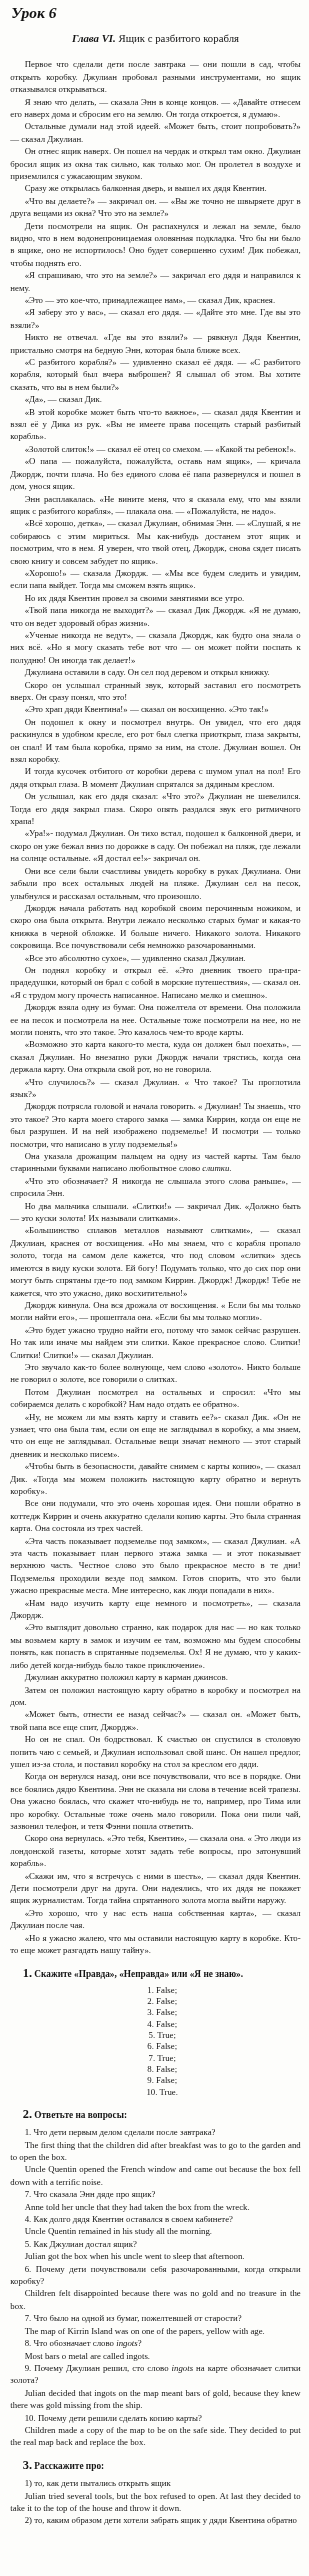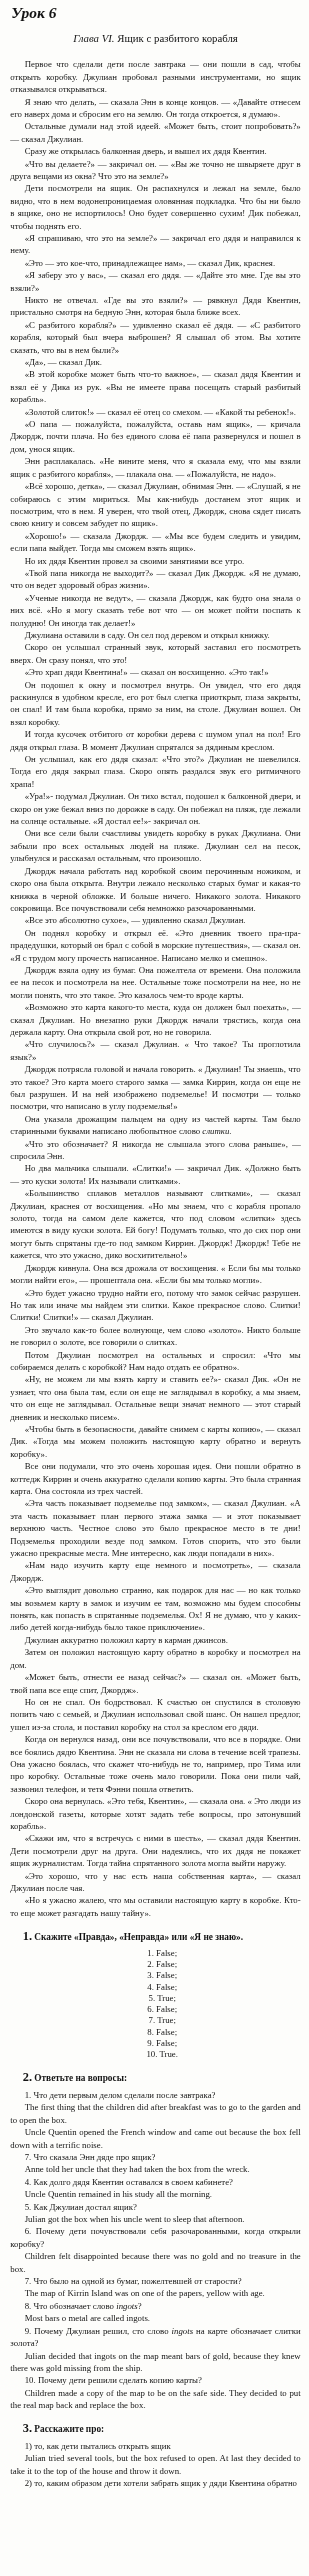--- a/index.html
+++ b/index.html
@@ -19,21 +19,21 @@
     margin:0 0 0 1px;
     font-size:15.5px;line-height:18.5px;
     font-weight:bold;font-style:italic;
   }
   .chapter{
     margin-top:9.3px;
     text-align:center;
     font-size:10.8px;line-height:13.4px;
     white-space:nowrap;
   }
-  .chapter .chap-num{font-style:italic;font-weight:normal;}
+  .chapter .chap-num{font-style:italic;font-weight:bold;}
   .chapter .chap-title{font-weight:normal;}
   .story{margin-top:13px;}
   p.para{
     margin:0;
     text-indent:14.4px;
     text-align:justify;
   }
   .section{margin-top:10.3px;}
   .sec-head{
     margin:0 0 4.1px 0;
@@ -55,20 +55,21 @@
 
   <div class="chapter">
     <span class="chap-num">Глава VI.</span>
     <span class="chap-title">Ящик с разбитого корабля</span>
   </div>
 
   <div class="story" id="story">
       <p class="para">Первое что сделали дети после завтрака — они пошли в сад, чтобы открыть коробку. Джулиан пробовал разными инструментами, но ящик отказывался открываться.</p>
       <p class="para">Я знаю что делать, — сказала Энн в конце концов. — «Давайте отнесем его наверх дома и сбросим его на землю. Он тогда откроется, я думаю».</p>
       <p class="para">Остальные думали над этой идеей. «Может быть, стоит попробовать?» — сказал Джулиан.</p>
+      <p class="para">Он отнес ящик наверх. Он пошел на чердак и открыл там окно. Джулиан бросил ящик из окна так сильно, как только мог. Он пролетел в воздухе и приземлился с ужасающим звуком.</p>
       <p class="para">Сразу же открылась балконная дверь, и вышел их дядя Квентин.</p>
       <p class="para">«Что вы делаете?» — закричал он. — «Вы же точно не швыряете друг в друга вещами из окна? Что это на земле?»</p>
       <p class="para">Дети посмотрели на ящик. Он распахнулся и лежал на земле, было видно, что в нем водонепроницаемая оловянная подкладка. Что бы ни было в ящике, оно не испортилось! Оно будет совершенно сухим! Дик побежал, чтобы поднять его.</p>
       <p class="para">«Я спрашиваю, что это на земле?» — закричал его дядя и направился к нему.</p>
       <p class="para">«Это — это кое-что, принадлежащее нам», — сказал Дик, краснея.</p>
       <p class="para">«Я заберу это у вас», — сказал его дядя. — «Дайте это мне. Где вы это взяли?»</p>
       <p class="para">Никто не отвечал. «Где вы это взяли?» — рявкнул Дядя Квентин, пристально смотря на бедную Энн, которая была ближе всех.</p>
       <p class="para">«С разбитого корабля?» — удивленно сказал её дядя. — «С разбитого корабля, который был вчера выброшен? Я слышал об этом. Вы хотите сказать, что вы в нем были?»</p>
       <p class="para">«Да», — сказал Дик.</p>
       <p class="para">«В этой коробке может быть что-то важное», — сказал дядя Квентин и взял её у Дика из рук. «Вы не имеете права посещать старый разбитый корабль».</p>

